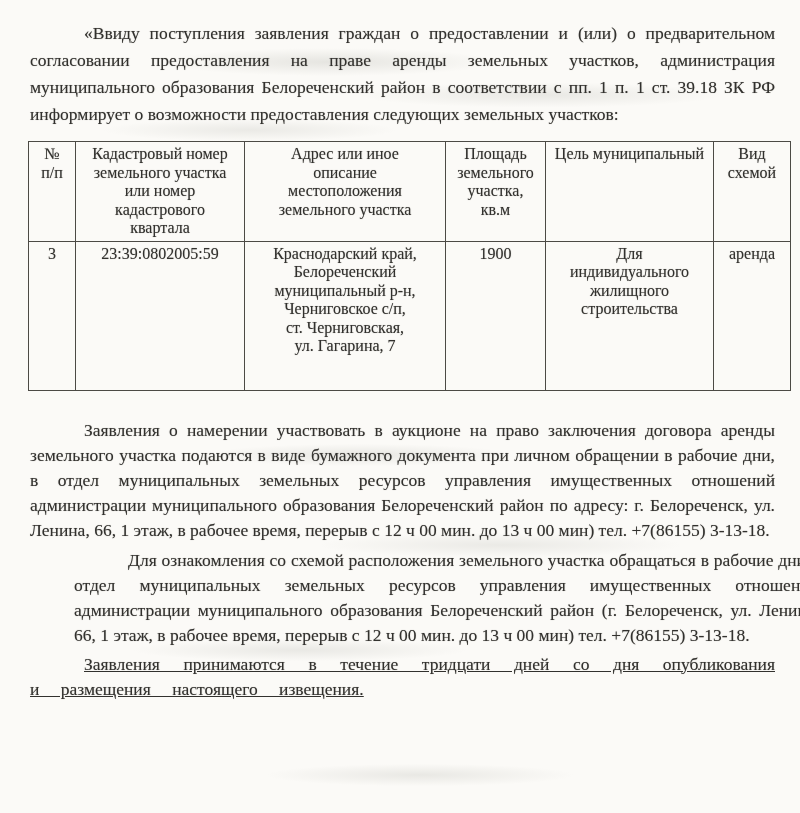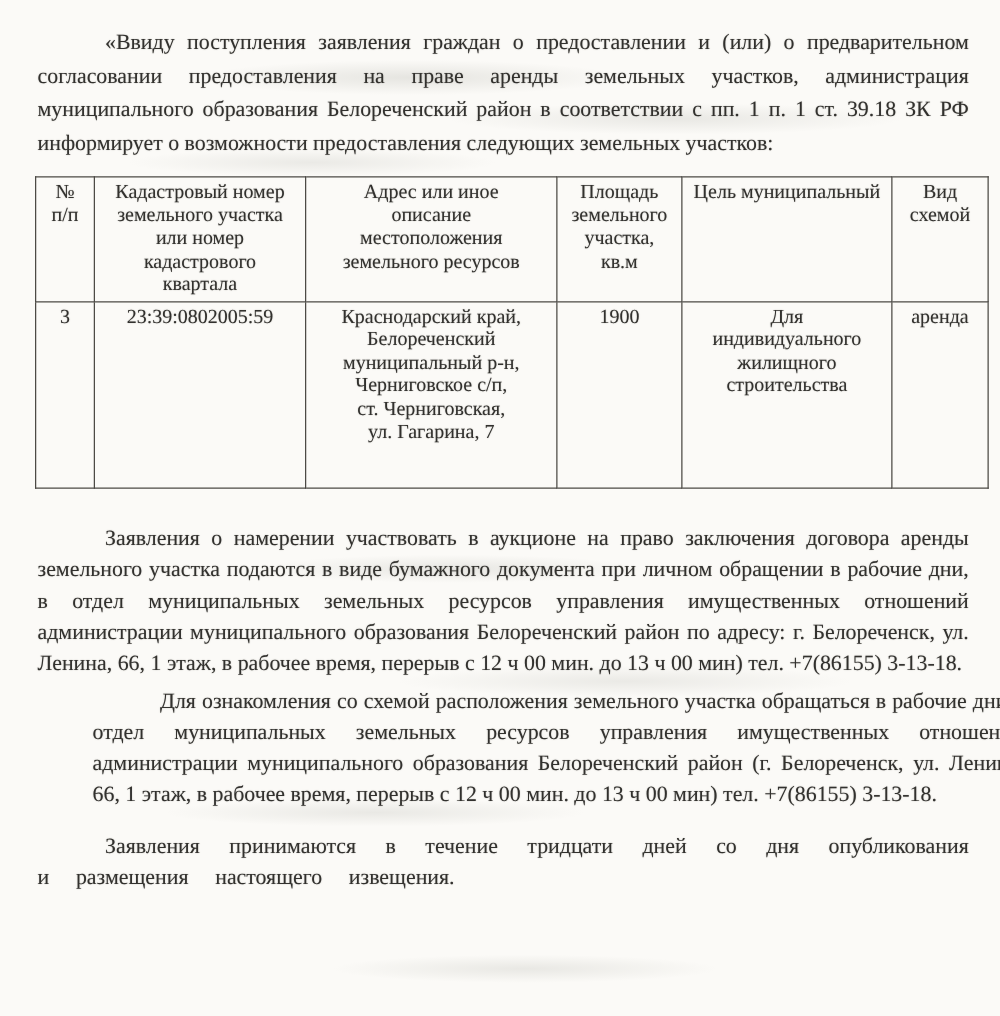--- a/index.html
+++ b/index.html
@@ -34,21 +34,22 @@
     font-size: 17.5px;
     line-height: 27px;
     text-align: justify;
     text-indent: 54px;
   }
   .para.body-text {
     line-height: 25px;
   }
   .para.deadline {
     word-spacing: 17px;
-    margin-top: 16px;
+    margin-top: 4px;
+    text-decoration: underline;
   }
   .para.scheme {
     margin-top: 5px;
     margin-left: 44px;
   }
   table.plots-table {
     border-collapse: collapse;
     table-layout: fixed;
     width: 762px;
     margin: 13px 0 27px -2px;
@@ -90,21 +91,21 @@
         <th>№
 п/п</th>
         <th>Кадастровый номер
 земельного участка
 или номер
 кадастрового
 квартала</th>
         <th>Адрес или иное
 описание
 местоположения
-земельного ресурсов</th>
+земельного участка</th>
         <th>Площадь
 земельного
 участка,
 кв.м</th>
         <th>Цель муниципальный</th>
         <th>Вид
 схемой</th>
       </tr>
     </thead>
     <tbody>

